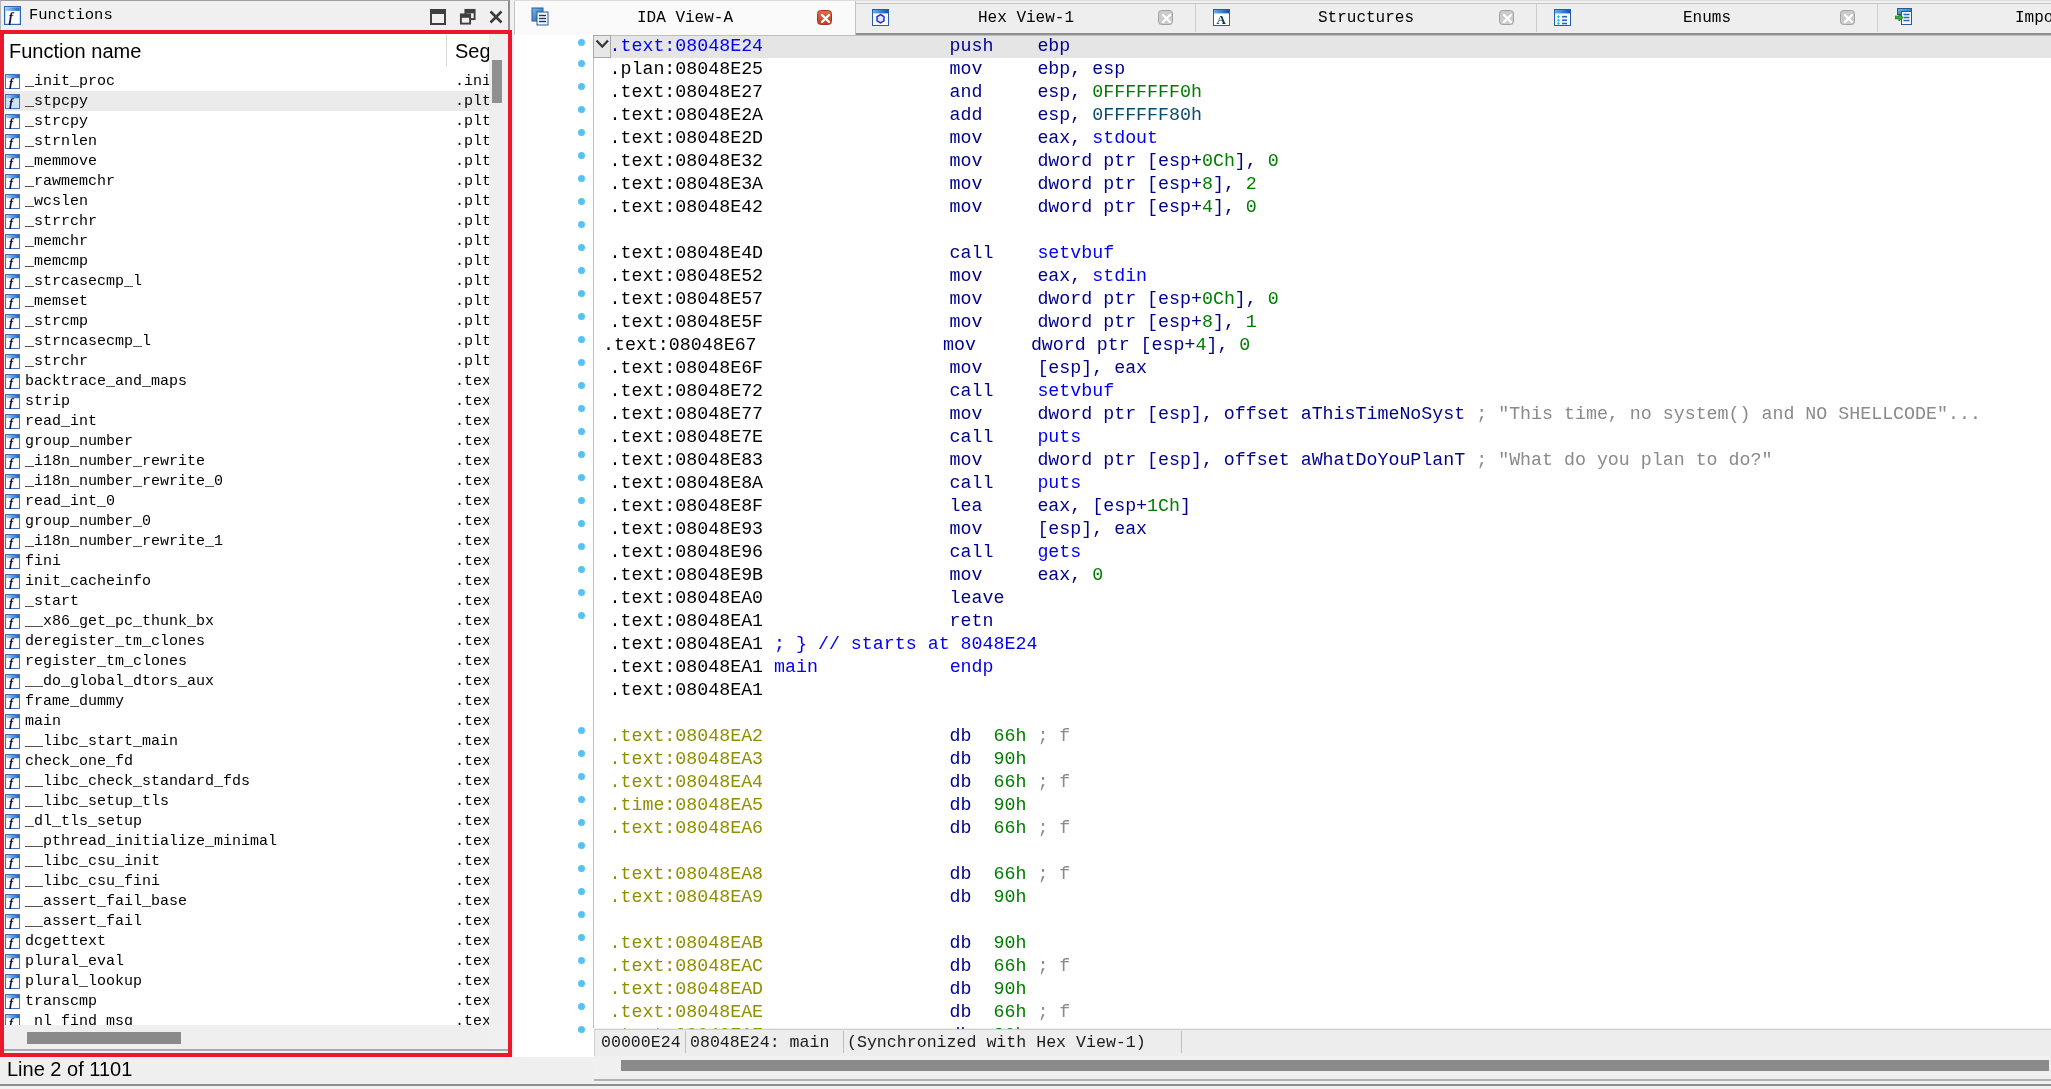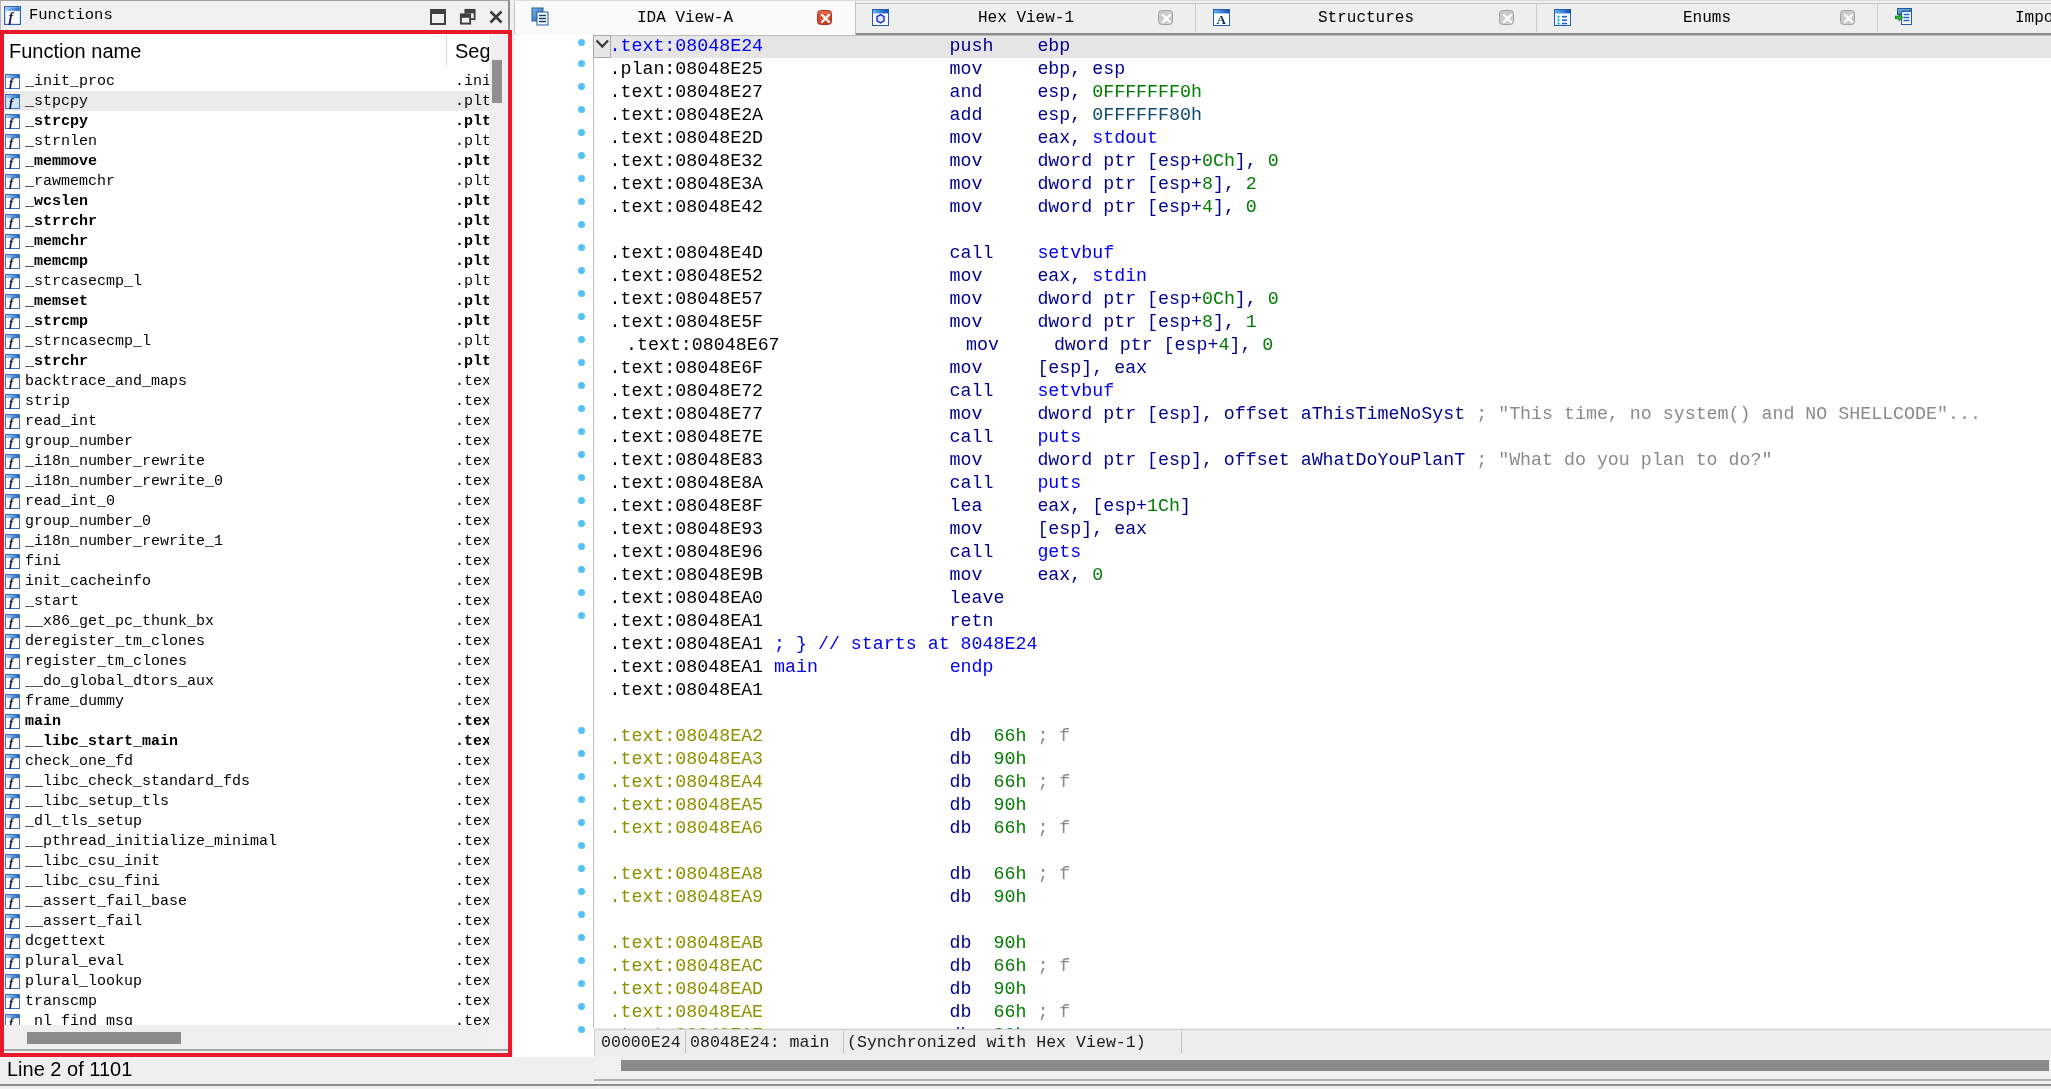--- a/index.html
+++ b/index.html
@@ -7,21 +7,21 @@
 .abs{position:absolute}
 pre.code{font:18.3px/23px "Liberation Mono",monospace;white-space:pre;color:#000}
 .ab{color:#000}
 .ao{color:#8f8f00}
 .sel{color:#0000fa}
 .dot{position:absolute;width:7px;height:7px;border-radius:50%;background:#55c2f1}
 .frow{position:absolute;height:20px;font:15px/20px "Liberation Mono",monospace;color:#000;width:485px}
 .frow .nm{position:absolute;left:20.5px;top:1px;white-space:pre}
 .frow .sg{position:absolute;left:450.5px;top:1px;white-space:pre}
 .frow svg{position:absolute;left:0.5px;top:2.5px}
-.bold{font-weight:bold}
+.bold{font-weight:normal}
 .tabtxt{font:16px "Liberation Mono",monospace;color:#000}
 .clbtn{position:absolute;width:15px;height:15px;border-radius:3.5px}
 .clbtn svg{position:absolute;left:2px;top:2px}
 </style></head>
 <body>
 <svg width="0" height="0" style="position:absolute">
 <defs>
 <linearGradient id="gbar" x1="0" y1="0" x2="1" y2="0">
         <stop offset="0" stop-color="#9fd1f5"></stop>
         <stop offset="1" stop-color="#1e62c8"></stop>
@@ -168,40 +168,40 @@
 <pre class="code abs" style="left:95.5px;top:45.5px"><span class="ab">.text:08048E27</span>                 <span style="color:#00008f">and</span>     <span style="color:#00008f">esp, </span><span style="color:#007d00">0FFFFFFF0h</span></pre>
 <pre class="code abs" style="left:95.5px;top:68.5px"><span class="ab">.text:08048E2A</span>                 <span style="color:#00008f">add</span>     <span style="color:#00008f">esp, </span><span style="color:#0c4a6e">0FFFFFF80h</span></pre>
 <pre class="code abs" style="left:95.5px;top:91.5px"><span class="ab">.text:08048E2D</span>                 <span style="color:#00008f">mov</span>     <span style="color:#00008f">eax, </span><span style="color:#0000f2">stdout</span></pre>
 <pre class="code abs" style="left:95.5px;top:114.5px"><span class="ab">.text:08048E32</span>                 <span style="color:#00008f">mov</span>     <span style="color:#00008f">dword ptr [esp+</span><span style="color:#007d00">0Ch</span><span style="color:#00008f">], </span><span style="color:#007d00">0</span></pre>
 <pre class="code abs" style="left:95.5px;top:137.5px"><span class="ab">.text:08048E3A</span>                 <span style="color:#00008f">mov</span>     <span style="color:#00008f">dword ptr [esp+</span><span style="color:#007d00">8</span><span style="color:#00008f">], </span><span style="color:#007d00">2</span></pre>
 <pre class="code abs" style="left:95.5px;top:160.5px"><span class="ab">.text:08048E42</span>                 <span style="color:#00008f">mov</span>     <span style="color:#00008f">dword ptr [esp+</span><span style="color:#007d00">4</span><span style="color:#00008f">], </span><span style="color:#007d00">0</span></pre>
 <pre class="code abs" style="left:95.5px;top:206.5px"><span class="ab">.text:08048E4D</span>                 <span style="color:#00008f">call</span>    <span style="color:#0000f2">setvbuf</span></pre>
 <pre class="code abs" style="left:95.5px;top:229.5px"><span class="ab">.text:08048E52</span>                 <span style="color:#00008f">mov</span>     <span style="color:#00008f">eax, </span><span style="color:#0000f2">stdin</span></pre>
 <pre class="code abs" style="left:95.5px;top:252.5px"><span class="ab">.text:08048E57</span>                 <span style="color:#00008f">mov</span>     <span style="color:#00008f">dword ptr [esp+</span><span style="color:#007d00">0Ch</span><span style="color:#00008f">], </span><span style="color:#007d00">0</span></pre>
 <pre class="code abs" style="left:95.5px;top:275.5px"><span class="ab">.text:08048E5F</span>                 <span style="color:#00008f">mov</span>     <span style="color:#00008f">dword ptr [esp+</span><span style="color:#007d00">8</span><span style="color:#00008f">], </span><span style="color:#007d00">1</span></pre>
-<pre class="code abs" style="left:112px;top:298.5px"><span class="ab">.text:08048E67</span>                 <span style="color:#00008f">mov</span>     <span style="color:#00008f">dword ptr [esp+</span><span style="color:#007d00">4</span><span style="color:#00008f">], </span><span style="color:#007d00">0</span></pre>
+<pre class="code abs" style="left:89px;top:298.5px"><span class="ab">.text:08048E67</span>                 <span style="color:#00008f">mov</span>     <span style="color:#00008f">dword ptr [esp+</span><span style="color:#007d00">4</span><span style="color:#00008f">], </span><span style="color:#007d00">0</span></pre>
 <pre class="code abs" style="left:95.5px;top:321.5px"><span class="ab">.text:08048E6F</span>                 <span style="color:#00008f">mov</span>     <span style="color:#00008f">[esp], eax</span></pre>
 <pre class="code abs" style="left:95.5px;top:344.5px"><span class="ab">.text:08048E72</span>                 <span style="color:#00008f">call</span>    <span style="color:#0000f2">setvbuf</span></pre>
 <pre class="code abs" style="left:95.5px;top:367.5px"><span class="ab">.text:08048E77</span>                 <span style="color:#00008f">mov</span>     <span style="color:#00008f">dword ptr [esp], offset aThisTimeNoSyst</span> <span style="color:#8a8a8a">; "This time, no system() and NO SHELLCODE"...</span></pre>
 <pre class="code abs" style="left:95.5px;top:390.5px"><span class="ab">.text:08048E7E</span>                 <span style="color:#00008f">call</span>    <span style="color:#0000f2">puts</span></pre>
 <pre class="code abs" style="left:95.5px;top:413.5px"><span class="ab">.text:08048E83</span>                 <span style="color:#00008f">mov</span>     <span style="color:#00008f">dword ptr [esp], offset aWhatDoYouPlanT</span> <span style="color:#8a8a8a">; "What do you plan to do?"</span></pre>
 <pre class="code abs" style="left:95.5px;top:436.5px"><span class="ab">.text:08048E8A</span>                 <span style="color:#00008f">call</span>    <span style="color:#0000f2">puts</span></pre>
 <pre class="code abs" style="left:95.5px;top:459.5px"><span class="ab">.text:08048E8F</span>                 <span style="color:#00008f">lea</span>     <span style="color:#00008f">eax, [esp+</span><span style="color:#007d00">1Ch</span><span style="color:#00008f">]</span></pre>
 <pre class="code abs" style="left:95.5px;top:482.5px"><span class="ab">.text:08048E93</span>                 <span style="color:#00008f">mov</span>     <span style="color:#00008f">[esp], eax</span></pre>
 <pre class="code abs" style="left:95.5px;top:505.5px"><span class="ab">.text:08048E96</span>                 <span style="color:#00008f">call</span>    <span style="color:#0000f2">gets</span></pre>
 <pre class="code abs" style="left:95.5px;top:528.5px"><span class="ab">.text:08048E9B</span>                 <span style="color:#00008f">mov</span>     <span style="color:#00008f">eax, </span><span style="color:#007d00">0</span></pre>
 <pre class="code abs" style="left:95.5px;top:551.5px"><span class="ab">.text:08048EA0</span>                 <span style="color:#00008f">leave</span></pre>
 <pre class="code abs" style="left:95.5px;top:574.5px"><span class="ab">.text:08048EA1</span>                 <span style="color:#00008f">retn</span></pre>
 <pre class="code abs" style="left:95.5px;top:597.5px"><span class="ab">.text:08048EA1</span> <span style="color:#0000f2">; } // starts at 8048E24</span></pre>
 <pre class="code abs" style="left:95.5px;top:620.5px"><span class="ab">.text:08048EA1</span> <span style="color:#0000f2">main</span>            <span style="color:#0000f2">endp</span></pre>
 <pre class="code abs" style="left:95.5px;top:643.5px"><span class="ab">.text:08048EA1</span></pre>
 <pre class="code abs" style="left:95.5px;top:689.5px"><span class="ao">.text:08048EA2</span>                 <span style="color:#00008f">db</span>  <span style="color:#007d00">66h</span> <span style="color:#8a8a8a">; f</span></pre>
 <pre class="code abs" style="left:95.5px;top:712.5px"><span class="ao">.text:08048EA3</span>                 <span style="color:#00008f">db</span>  <span style="color:#007d00">90h</span></pre>
 <pre class="code abs" style="left:95.5px;top:735.5px"><span class="ao">.text:08048EA4</span>                 <span style="color:#00008f">db</span>  <span style="color:#007d00">66h</span> <span style="color:#8a8a8a">; f</span></pre>
-<pre class="code abs" style="left:95.5px;top:758.5px"><span class="ao">.text:08048EA5</span>                 <span style="color:#00008f">db</span>  <span style="color:#007d00">90h</span></pre>
+<pre class="code abs" style="left:95.5px;top:758.5px"><span class="ao">.time:08048EA5</span>                 <span style="color:#00008f">db</span>  <span style="color:#007d00">90h</span></pre>
 <pre class="code abs" style="left:95.5px;top:781.5px"><span class="ao">.text:08048EA6</span>                 <span style="color:#00008f">db</span>  <span style="color:#007d00">66h</span> <span style="color:#8a8a8a">; f</span></pre>
 <pre class="code abs" style="left:95.5px;top:827.5px"><span class="ao">.text:08048EA8</span>                 <span style="color:#00008f">db</span>  <span style="color:#007d00">66h</span> <span style="color:#8a8a8a">; f</span></pre>
 <pre class="code abs" style="left:95.5px;top:850.5px"><span class="ao">.text:08048EA9</span>                 <span style="color:#00008f">db</span>  <span style="color:#007d00">90h</span></pre>
 <pre class="code abs" style="left:95.5px;top:896.5px"><span class="ao">.text:08048EAB</span>                 <span style="color:#00008f">db</span>  <span style="color:#007d00">90h</span></pre>
 <pre class="code abs" style="left:95.5px;top:919.5px"><span class="ao">.text:08048EAC</span>                 <span style="color:#00008f">db</span>  <span style="color:#007d00">66h</span> <span style="color:#8a8a8a">; f</span></pre>
 <pre class="code abs" style="left:95.5px;top:942.5px"><span class="ao">.text:08048EAD</span>                 <span style="color:#00008f">db</span>  <span style="color:#007d00">90h</span></pre>
 <pre class="code abs" style="left:95.5px;top:965.5px"><span class="ao">.text:08048EAE</span>                 <span style="color:#00008f">db</span>  <span style="color:#007d00">66h</span> <span style="color:#8a8a8a">; f</span></pre>
 <pre class="code abs" style="left:95.5px;top:988.5px"><span class="ao">.text:08048EAF</span>                 <span style="color:#00008f">db</span>  <span style="color:#007d00">90h</span></pre>
 </div>
 <div class="abs" style="left:594px;top:1029px;width:1457px;height:26.5px;background:#ededed;border-top:1px solid #cfcfcf;border-left:1px solid #cfcfcf"></div>

